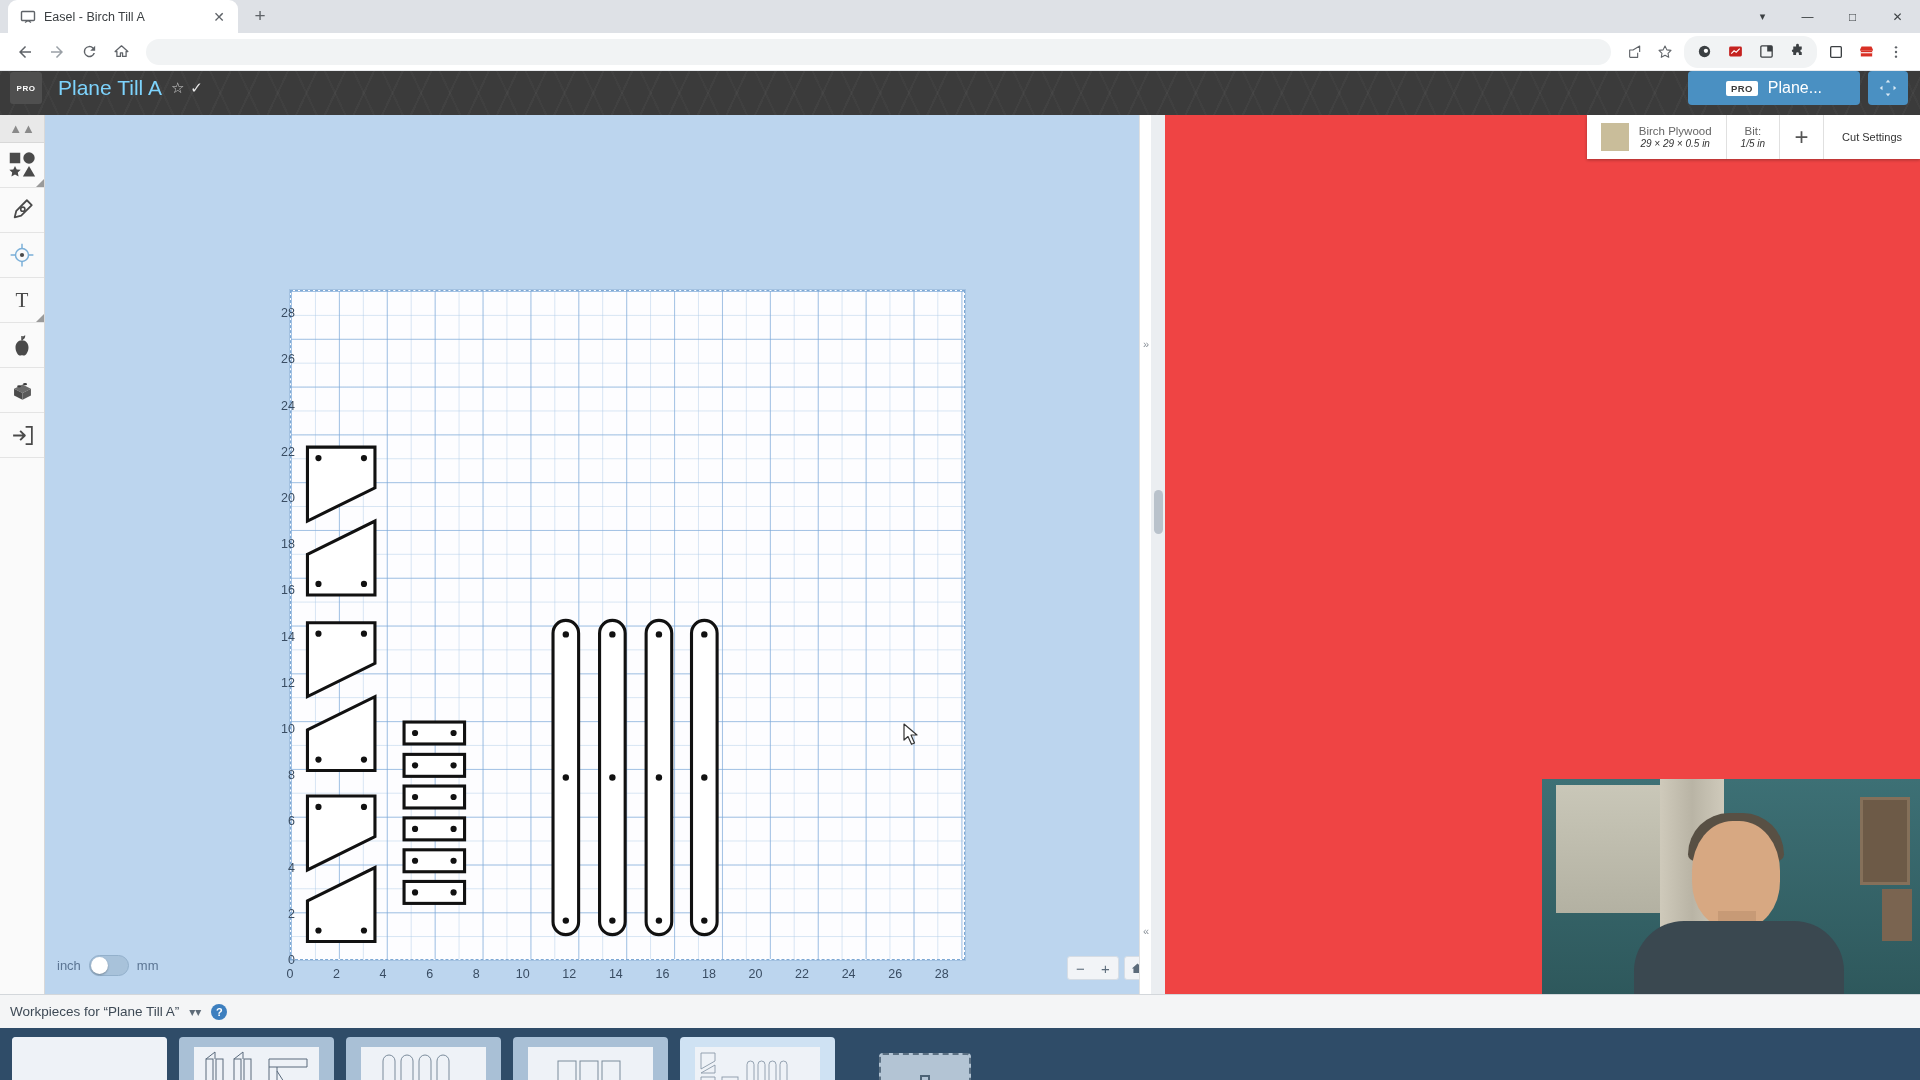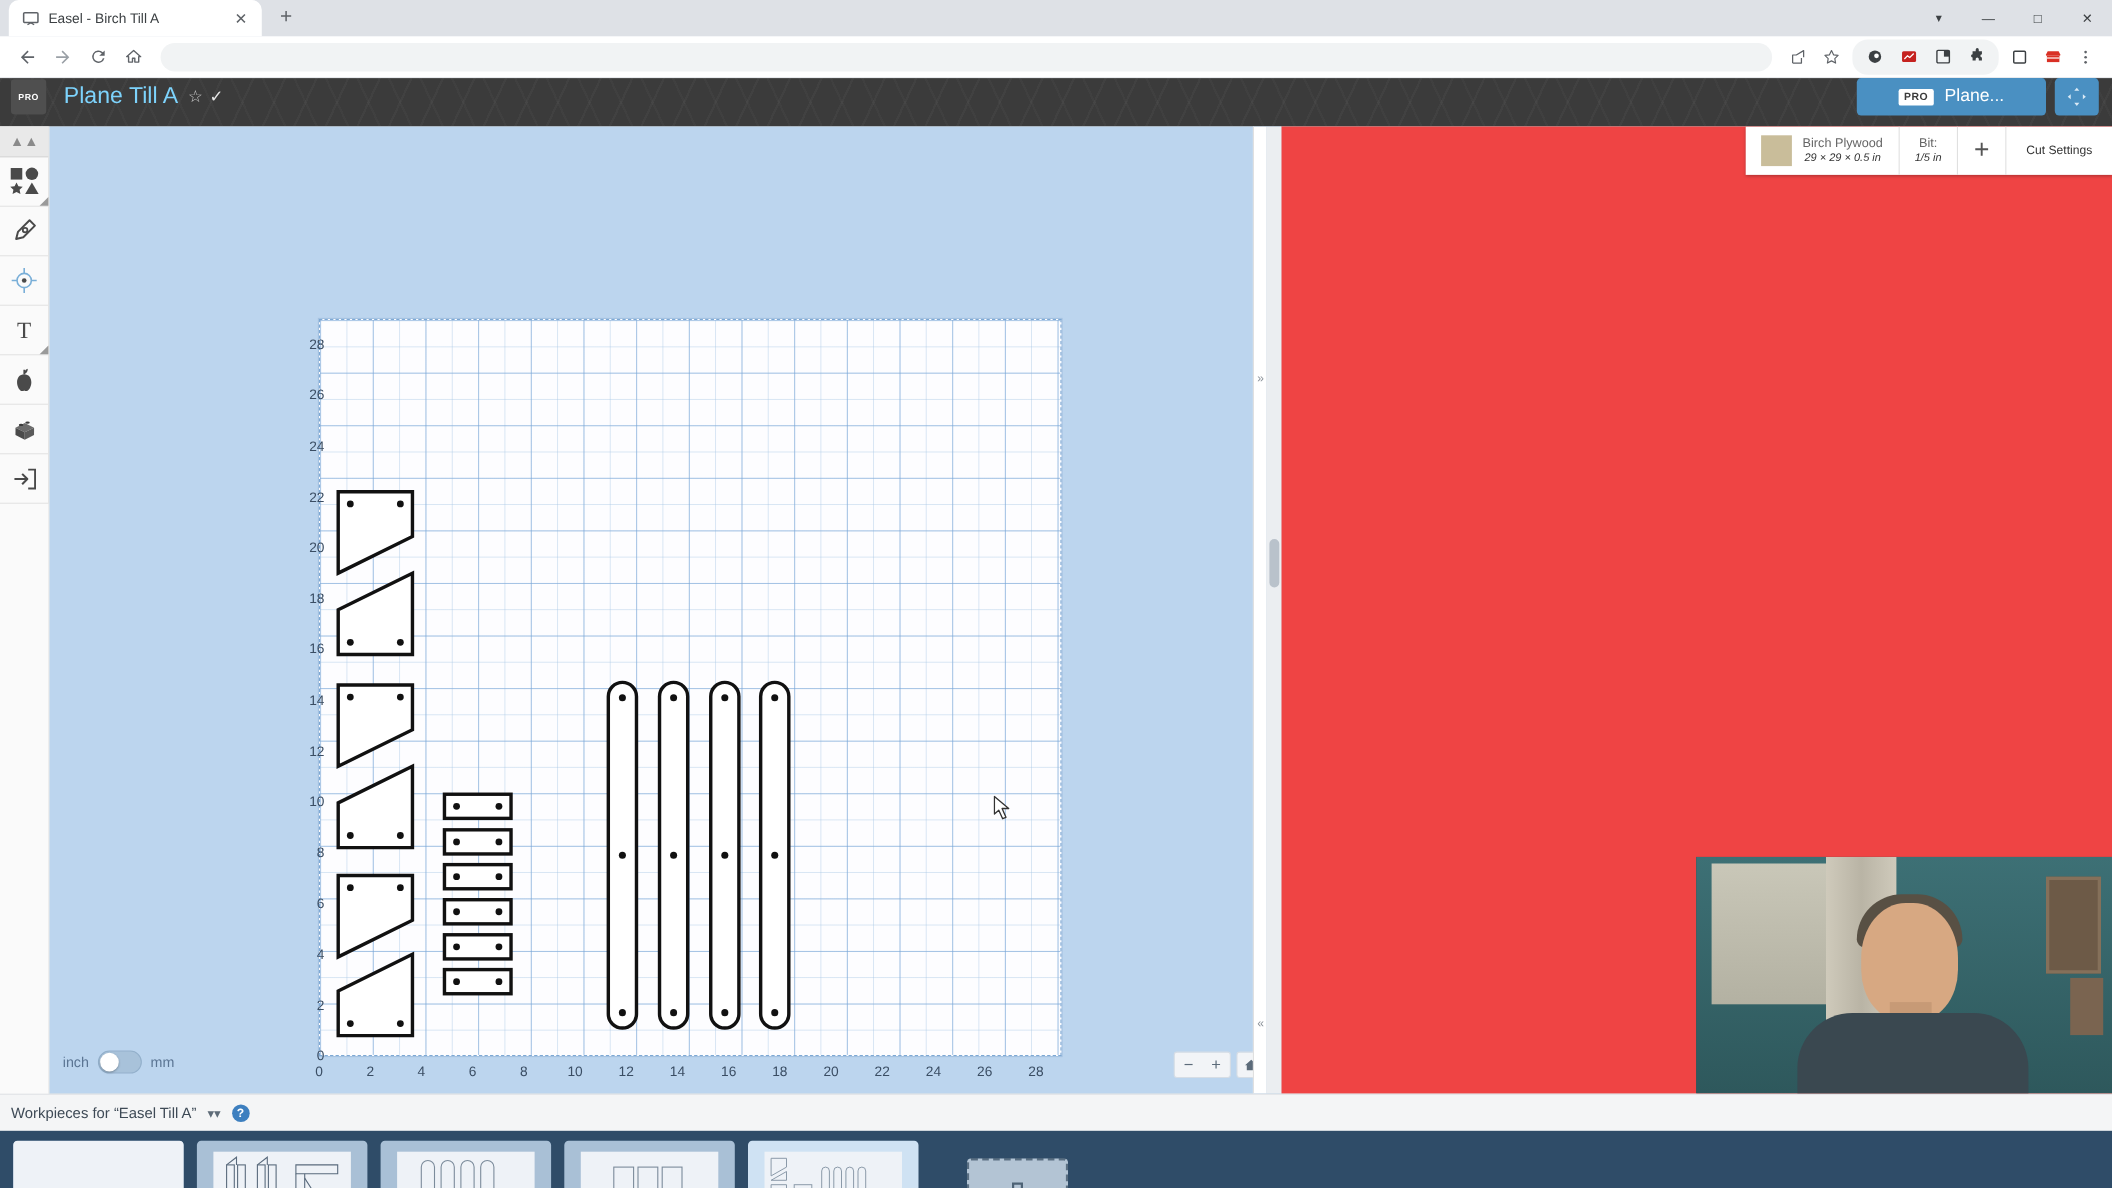--- a/index.html
+++ b/index.html
@@ -669,21 +669,21 @@
       <div class="wc-frame2"></div>
       <div class="wc-hair"></div>
       <div class="wc-person-head"></div>
       <div class="wc-neck"></div>
       <div class="wc-body"></div>
     </div>
   </div>
 </div>
 
 <div class="wp-header">
-  <span class="wp-title">Workpieces for “Easel Till A”</span>
+  <span class="wp-title">Workpieces for “Plane Till A”</span>
   <span class="wp-chev">▾▾</span>
   <span class="wp-help">?</span>
 </div>
 
 <div class="wp-strip">
   <div class="wp-card">
     <div class="wp-card-inner full">
       <div class="wp-title-art">
         <div class="wp-art-main">PLANE HOLDER</div>
 

